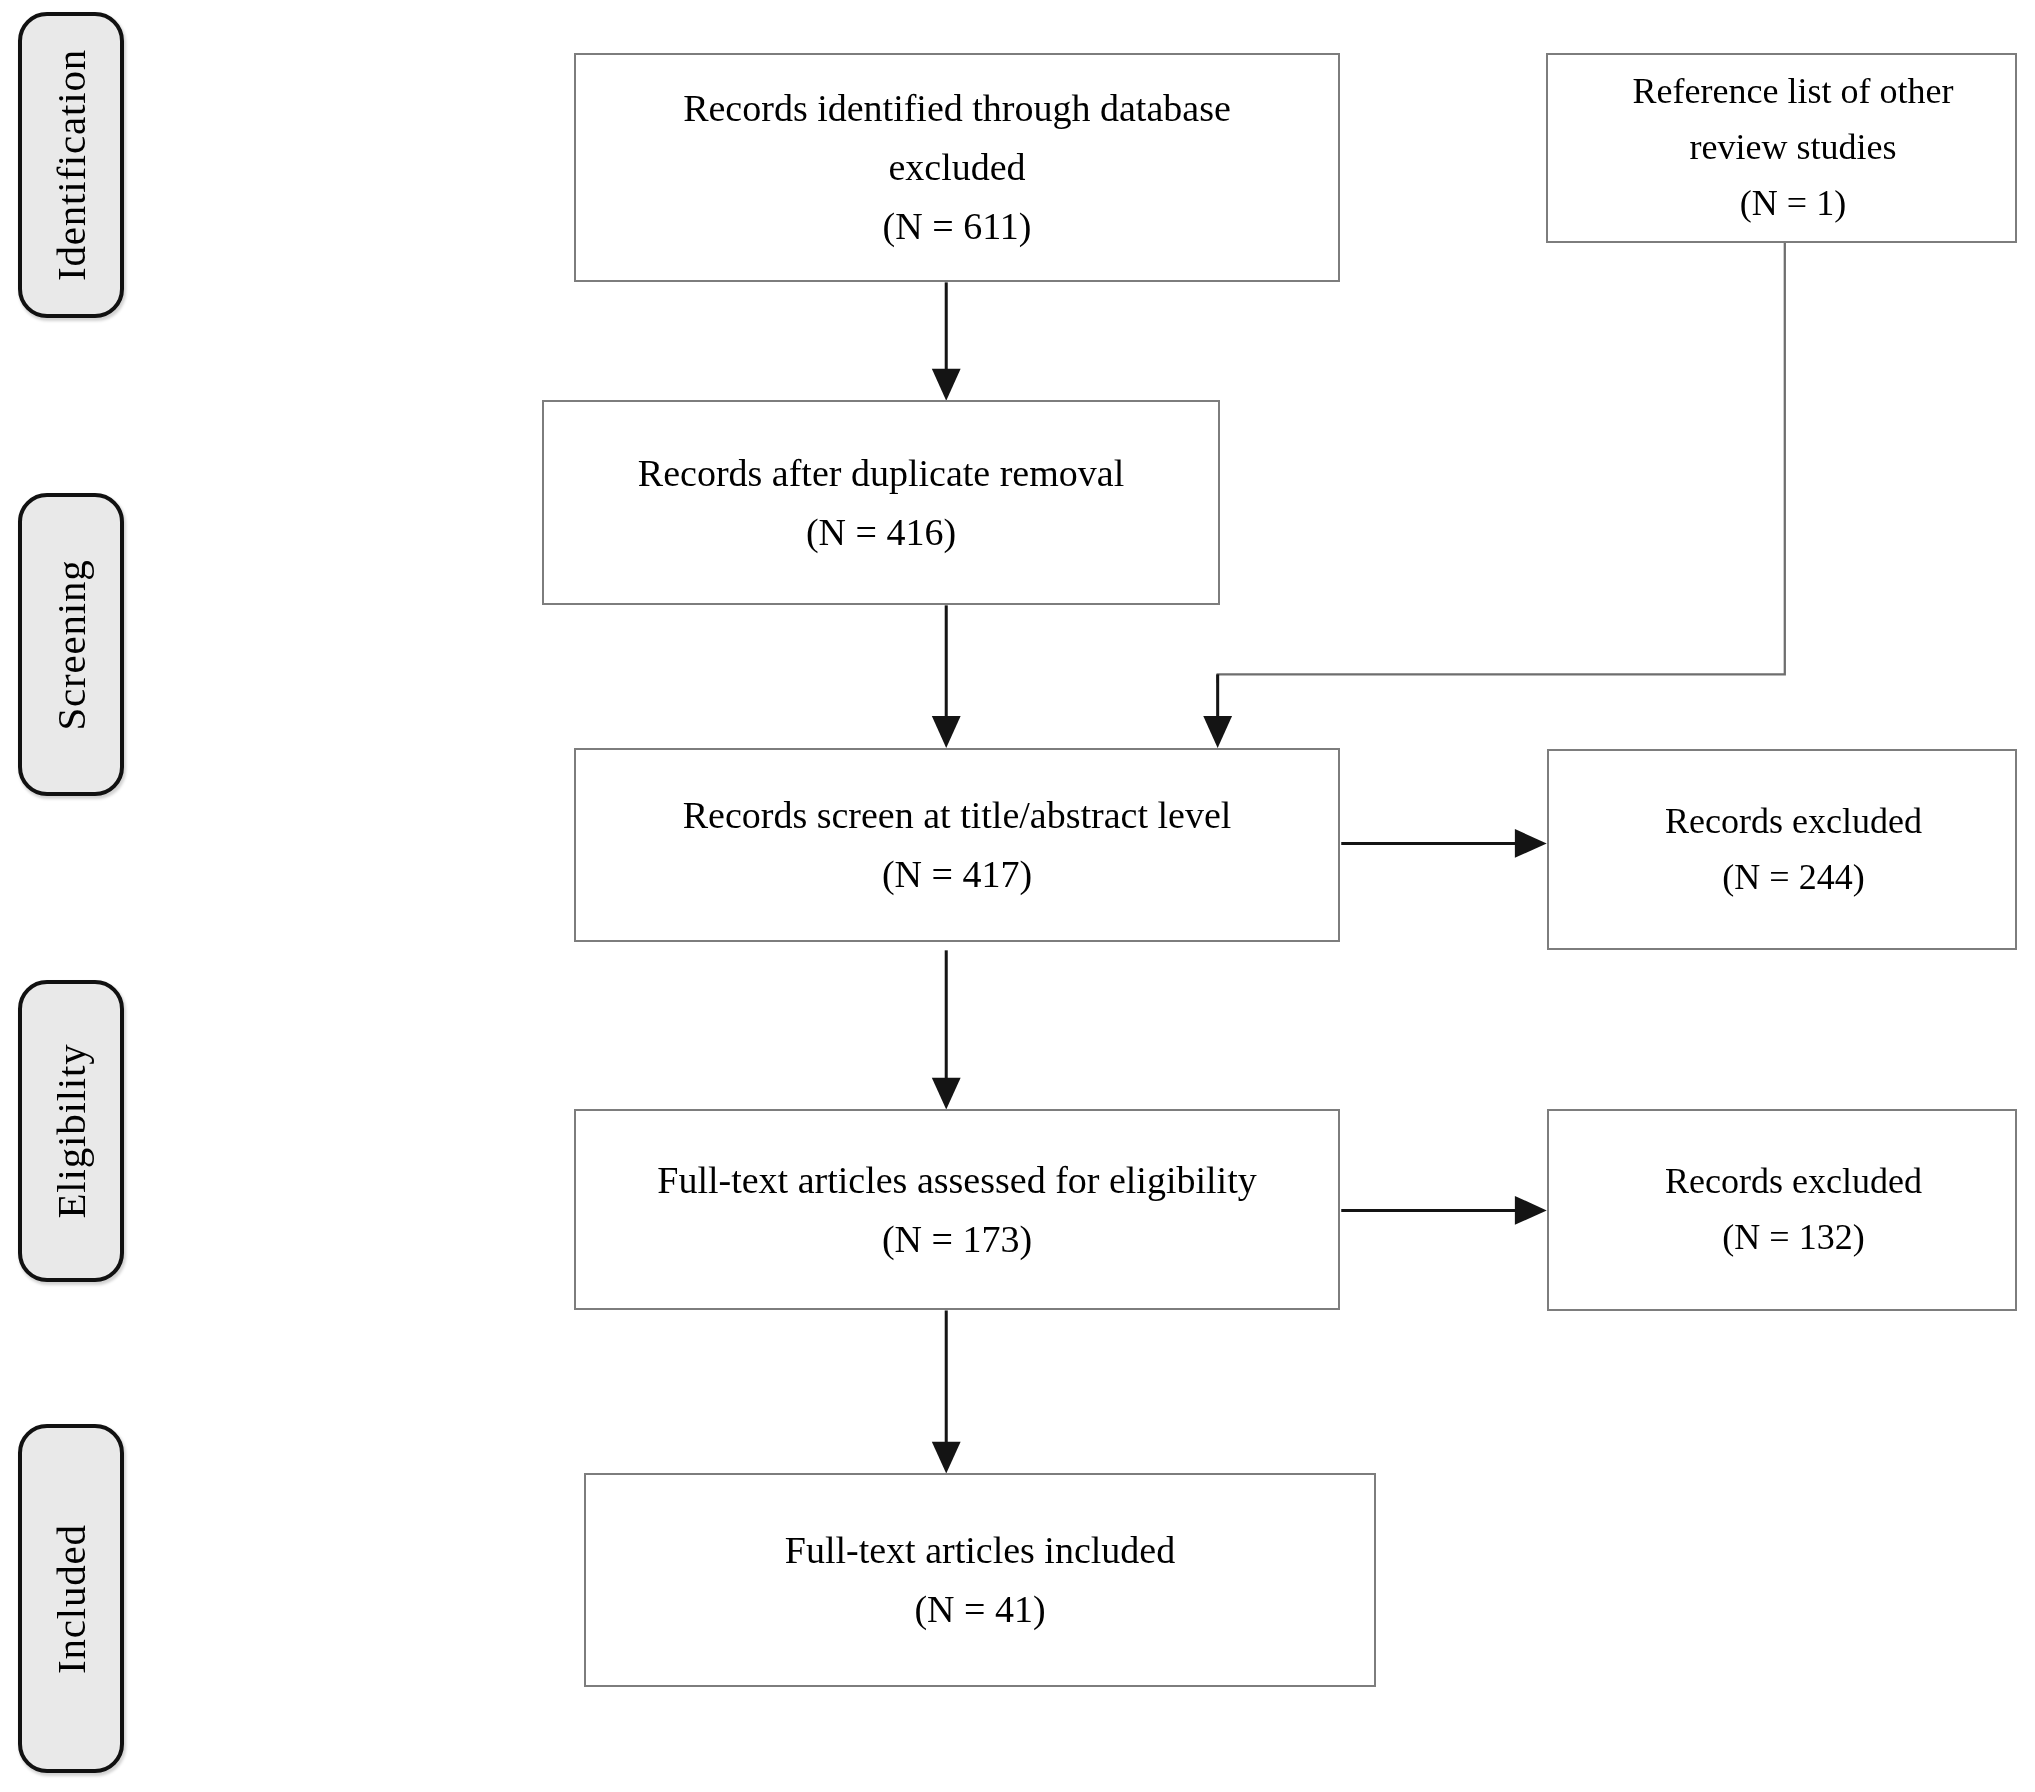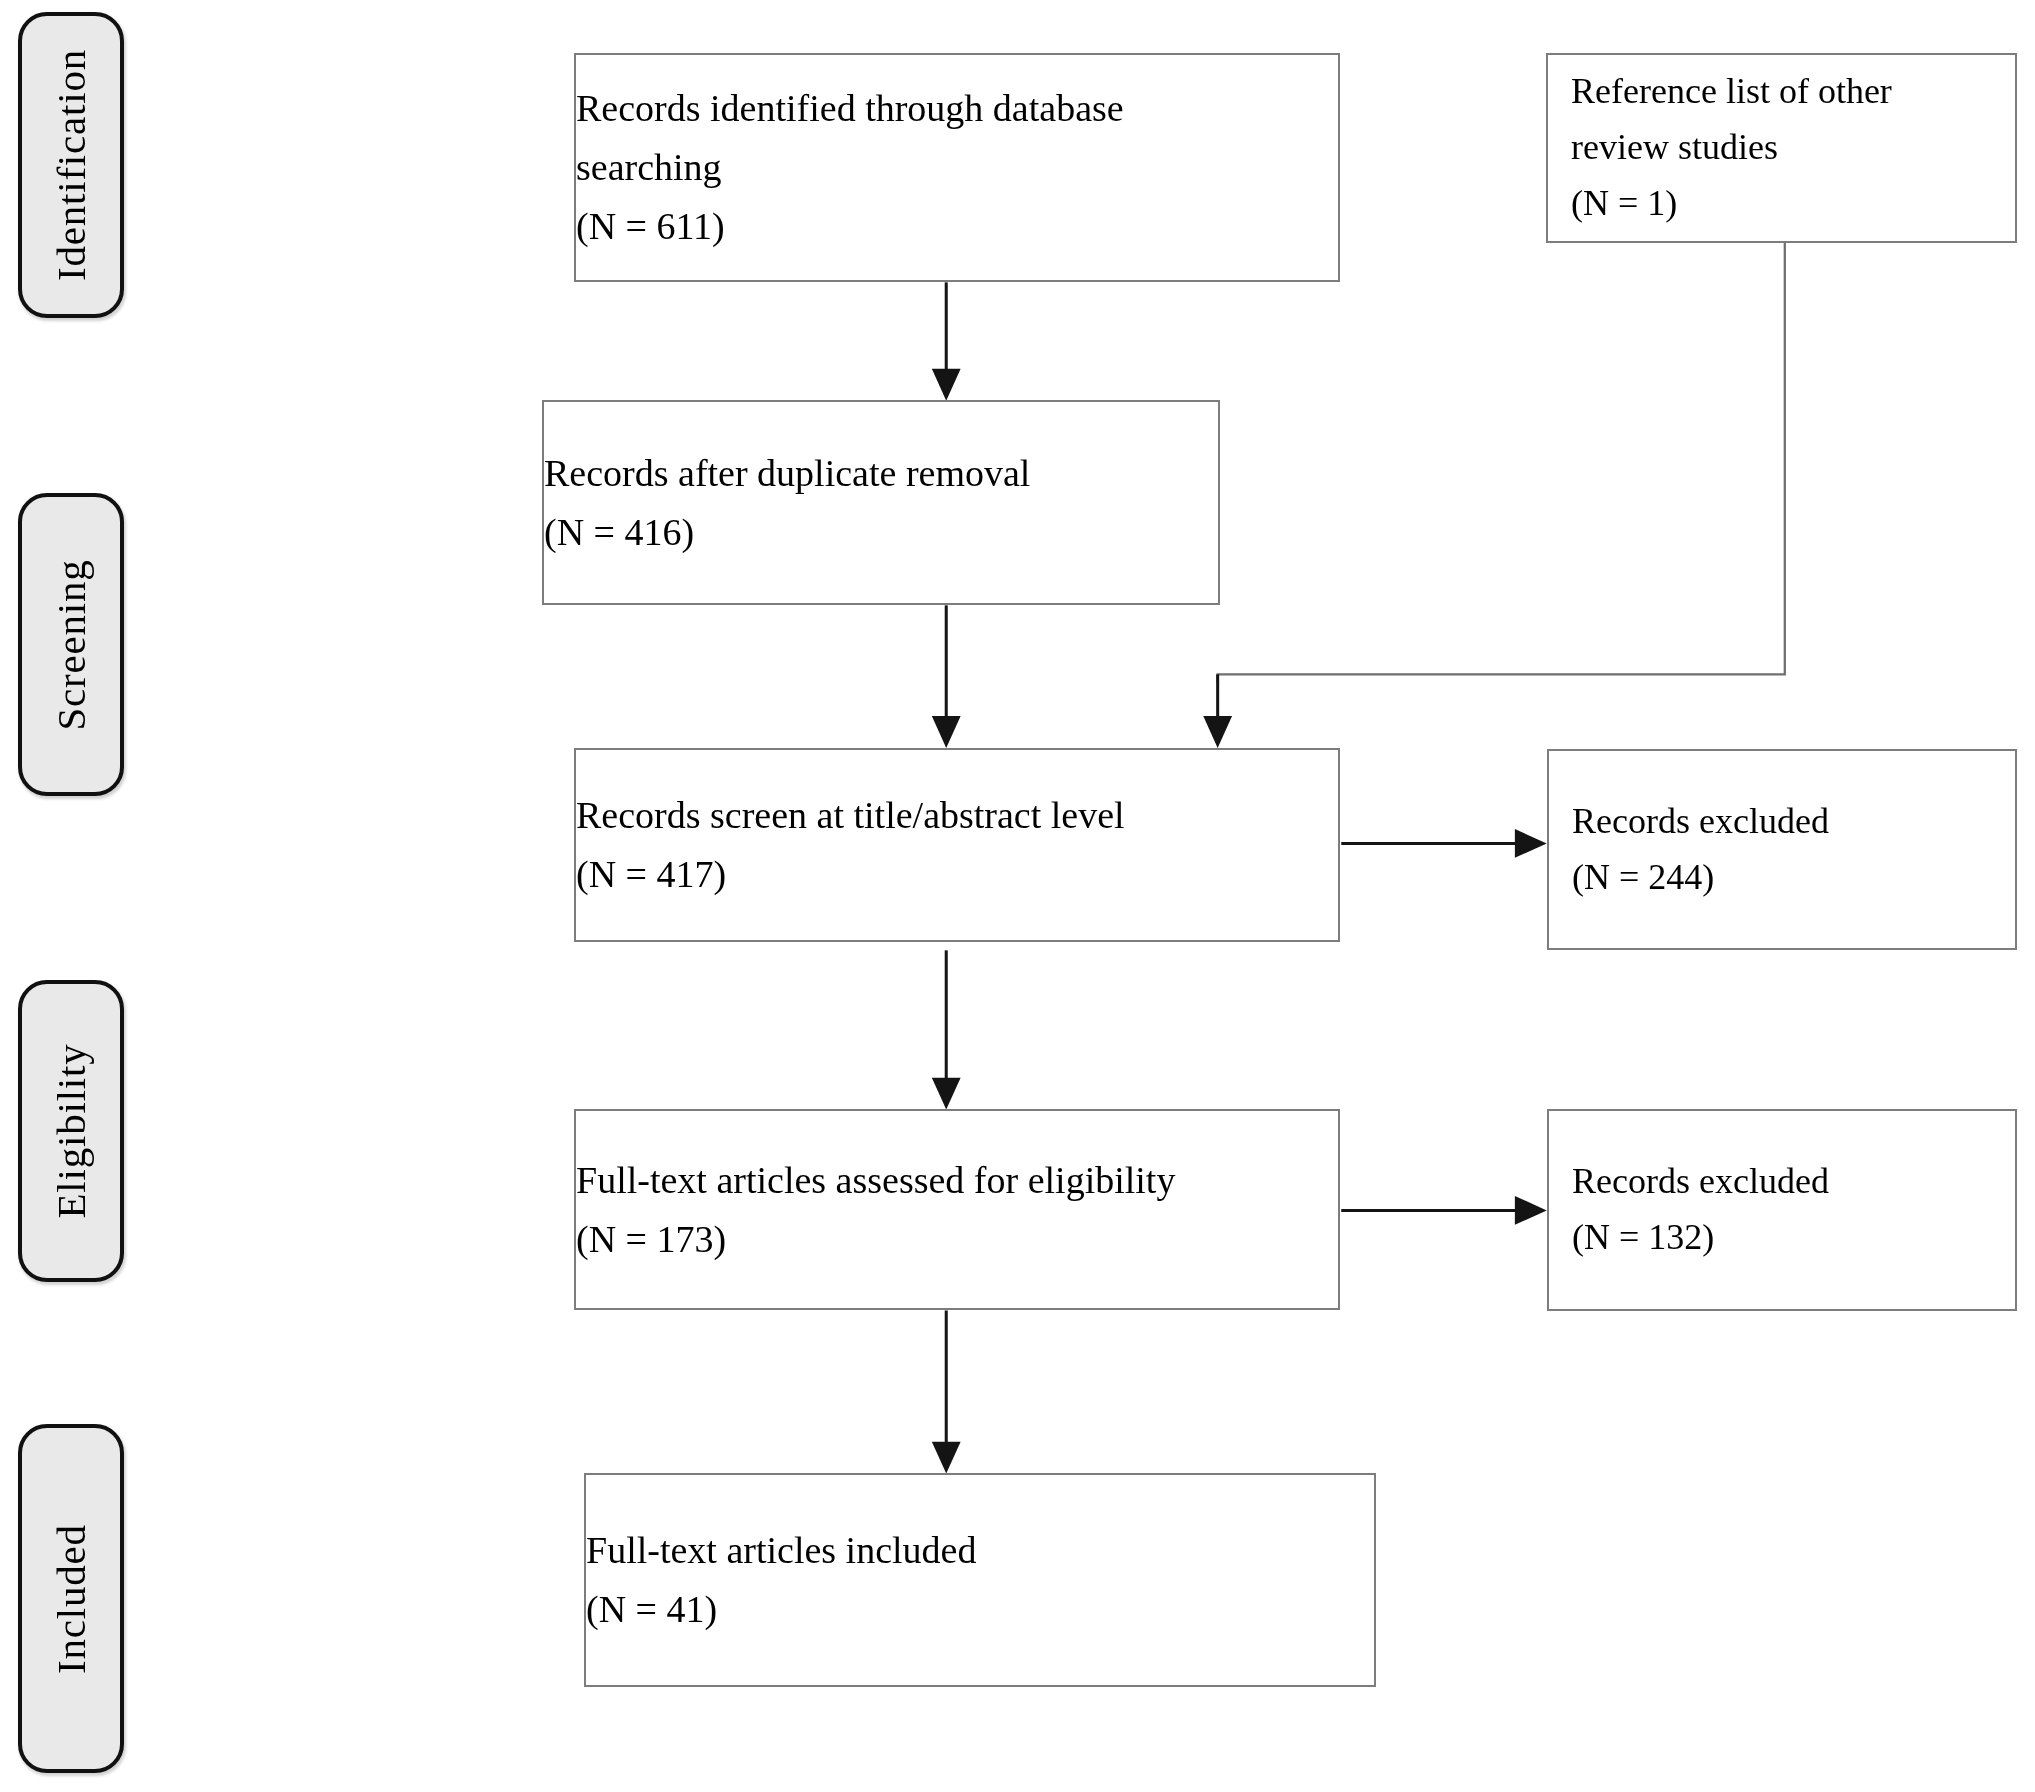--- a/index.html
+++ b/index.html
@@ -33,21 +33,21 @@
     letter-spacing: 0.8px;
   }
   
   .fbox {
     position: absolute;
     background: #ffffff;
     border: 2.3px solid #7d7d7d;
     box-sizing: border-box;
     display: flex;
     flex-direction: column;
-    align-items: flex-start;
+    align-items: center;
     justify-content: center;
     text-align: center;
     font-size: 38px;
     line-height: 1.55;
   }
   .fbox.side { font-size: 36px; padding-left: 23px; }
   .connectors {
     position: absolute;
     left: 0; top: 0;
     width: 2035px;
@@ -106,21 +106,21 @@
   </div>
   <div class="stage" style="top:980px; height:302px;">
     <span>Eligibility</span>
   </div>
   <div class="stage" style="top:1424px; height:349px;">
     <span>Included</span>
   </div>
 
   <div class="fbox" style="left:574px; top:53px; width:766px; height:229px;">
     <div>Records identified through database</div>
-    <div>searching</div>
+    <div>excluded</div>
     <div>(N = 611)</div>
   </div>
 
   <div class="fbox" style="left:542px; top:400px; width:678px; height:205px;">
     <div>Records after duplicate removal</div>
     <div>(N = 416)</div>
   </div>
 
   <div class="fbox" style="left:574px; top:748px; width:766px; height:194px;">
     <div>Records screen at title/abstract level</div>

